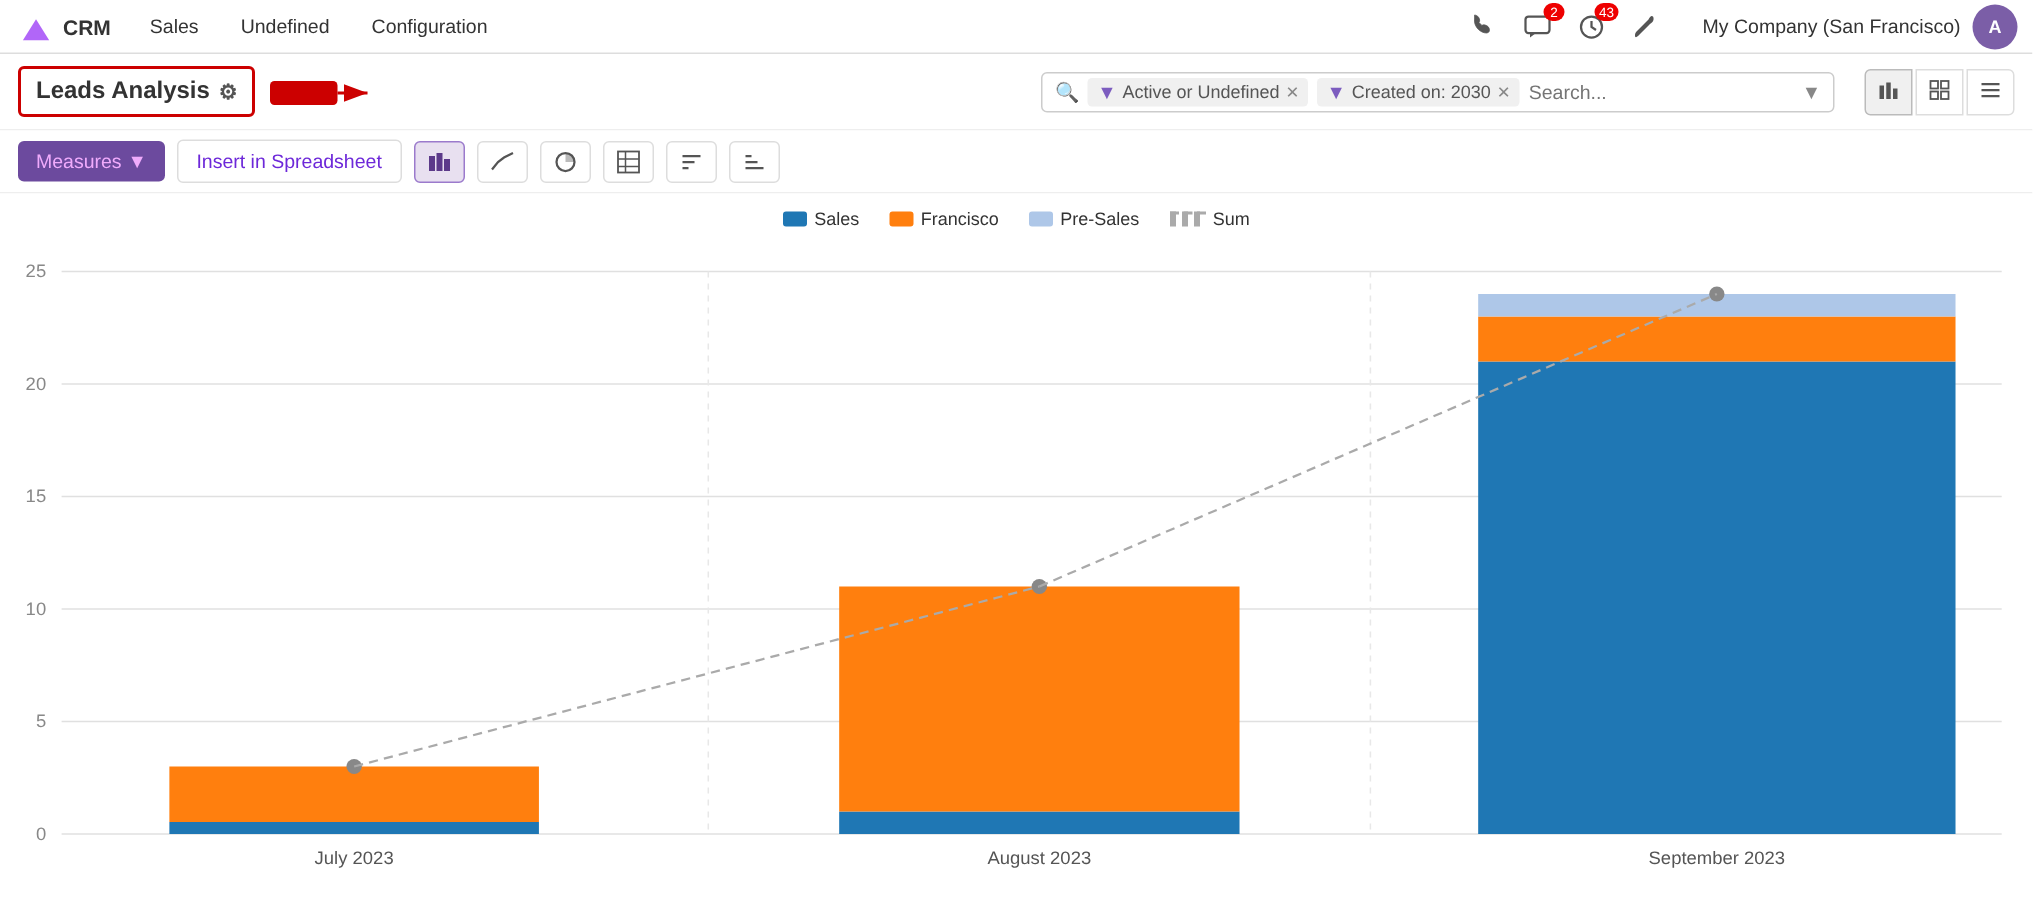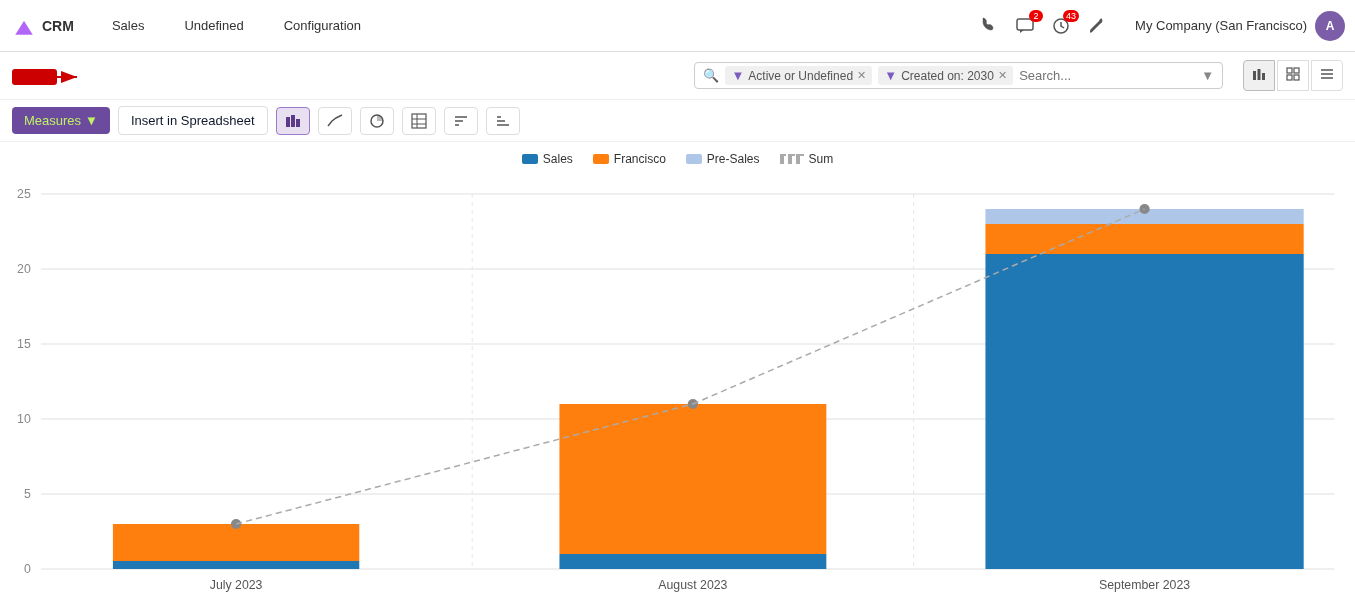--- a/index.html
+++ b/index.html
@@ -5,22 +5,22 @@
     * { box-sizing: border-box; margin: 0; padding: 0; }
     body { font-family: 'Segoe UI', Arial, sans-serif; font-size: 13px; background: #fff; color: #333; overflow: hidden; }
 
     
     .navbar {
       display: flex;
       align-items: center;
       background: #fff;
       border-bottom: 1px solid #ddd;
       padding: 0 10px;
-      height: 52px;
-      gap: 20px;
+      height: 36px;
+      gap: 8px;
     }
     .navbar-logo {
       display: flex;
       align-items: center;
       gap: 4px;
       margin-right: 8px;
     }
     .navbar-logo-icon {
       width: 28px;
       height: 28px;
@@ -167,33 +167,33 @@
     .toolbar {
       display: flex;
       align-items: center;
       padding: 6px 12px;
       border-bottom: 1px solid #eee;
       gap: 8px;
       background: #fff;
     }
     .btn-measures {
       background: #6c4a9e;
-      color: #bef264;
+      color: #f0abfc;
       border: none;
       border-radius: 4px;
       padding: 6px 12px;
       cursor: pointer;
       font-size: 13px;
       display: flex;
       align-items: flex-start;
       gap: 4px;
     }
     .btn-spreadsheet {
       background: #fff;
-      color: #0f172a;
+      color: #6d28d9;
       border: 1px solid #ddd;
       border-radius: 4px;
       padding: 6px 12px;
       cursor: pointer;
       font-size: 13px;
     }
     .chart-type-btn {
       background: #fff;
       color: #555;
       border: 1px solid #ddd;
@@ -287,20 +287,24 @@
       <span>My Company (San Francisco)</span>
     </div>
 
     <div class="avatar">A</div>
   </div>
 </div>
 
 <div class="page-header">
 
   <div style="display:flex;align-items:center;gap:10px;">
+    <div class="page-title-box">
+      <span style="font-size:16px;font-weight:600;">Leads Analysis</span>
+      <span style="cursor:pointer;font-size:14px;color:#555;">⚙</span>
+    </div>
 
     <div style="display:flex;align-items:center;">
       <svg width="70" height="30" viewBox="0 0 70 30">
         <defs>
           <marker id="arrowhead" markerWidth="8" markerHeight="6" refX="8" refY="3" orient="auto">
             <polygon points="0 0, 8 3, 0 6" fill="#c00"></polygon>
           </marker>
         </defs>
         <rect x="0" y="8" width="45" height="16" rx="3" fill="#c00"></rect>
         <line x1="45" y1="16" x2="65" y2="16" stroke="#c00" stroke-width="2" marker-end="url(#arrowhead)"></line>

